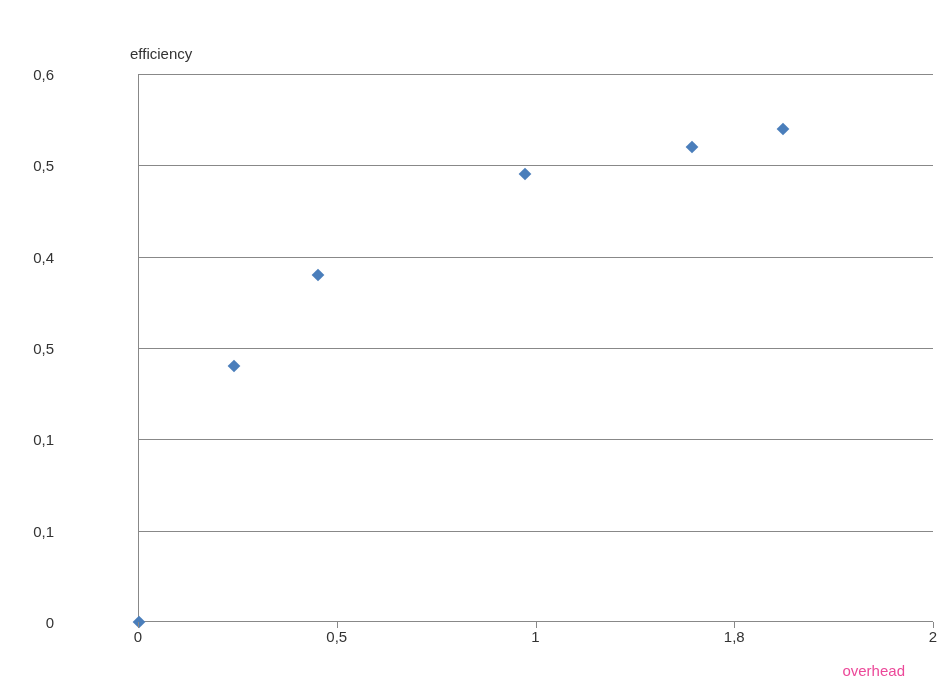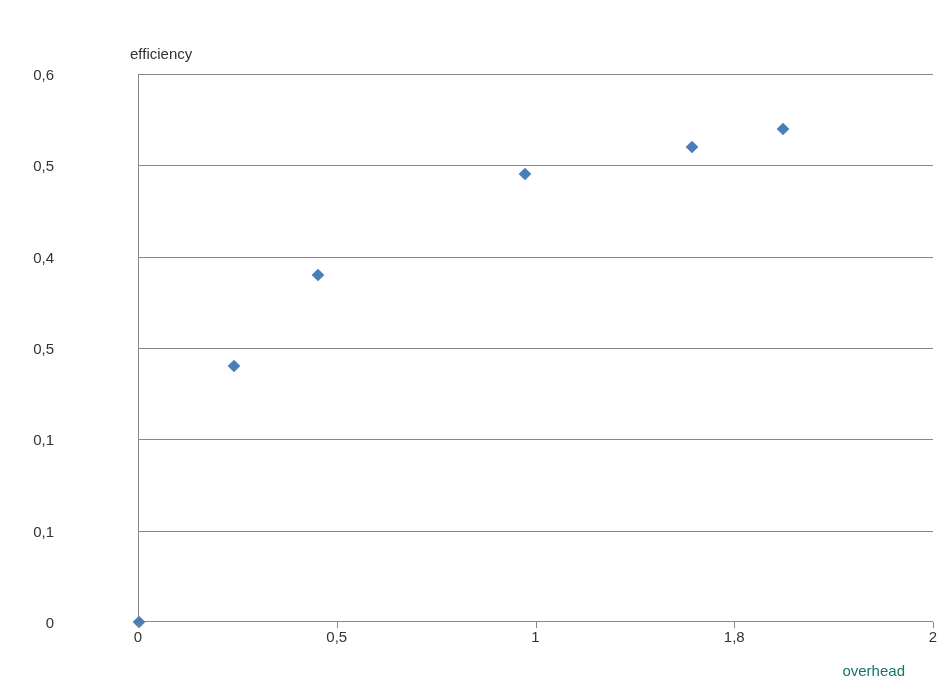--- a/index.html
+++ b/index.html
@@ -23,21 +23,21 @@
       top: 25px;
       font-size: 15px;
       color: #333;
       text-align: right;
     }
     .x-axis-label {
       position: absolute;
       right: 15px;
       top: 642px;
       font-size: 15px;
-      color: #0f766e;
+      color: #ec4899;
     }
     .plot-area {
       position: absolute;
       left: 93px;
       top: 54px;
       width: 795px;
       height: 548px;
       border-left: 1px solid #888;
       border-bottom: 1px solid #888;
     }

